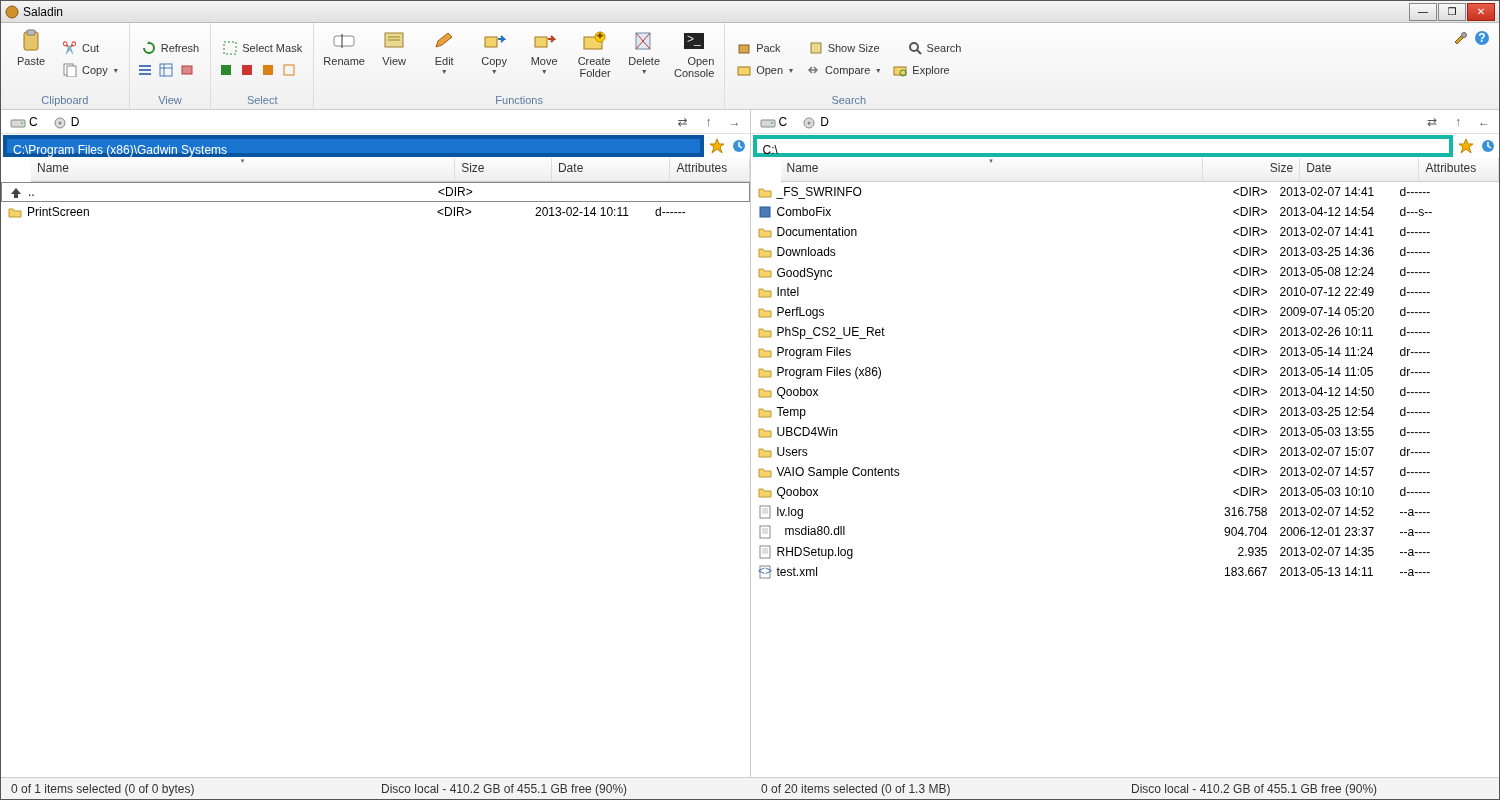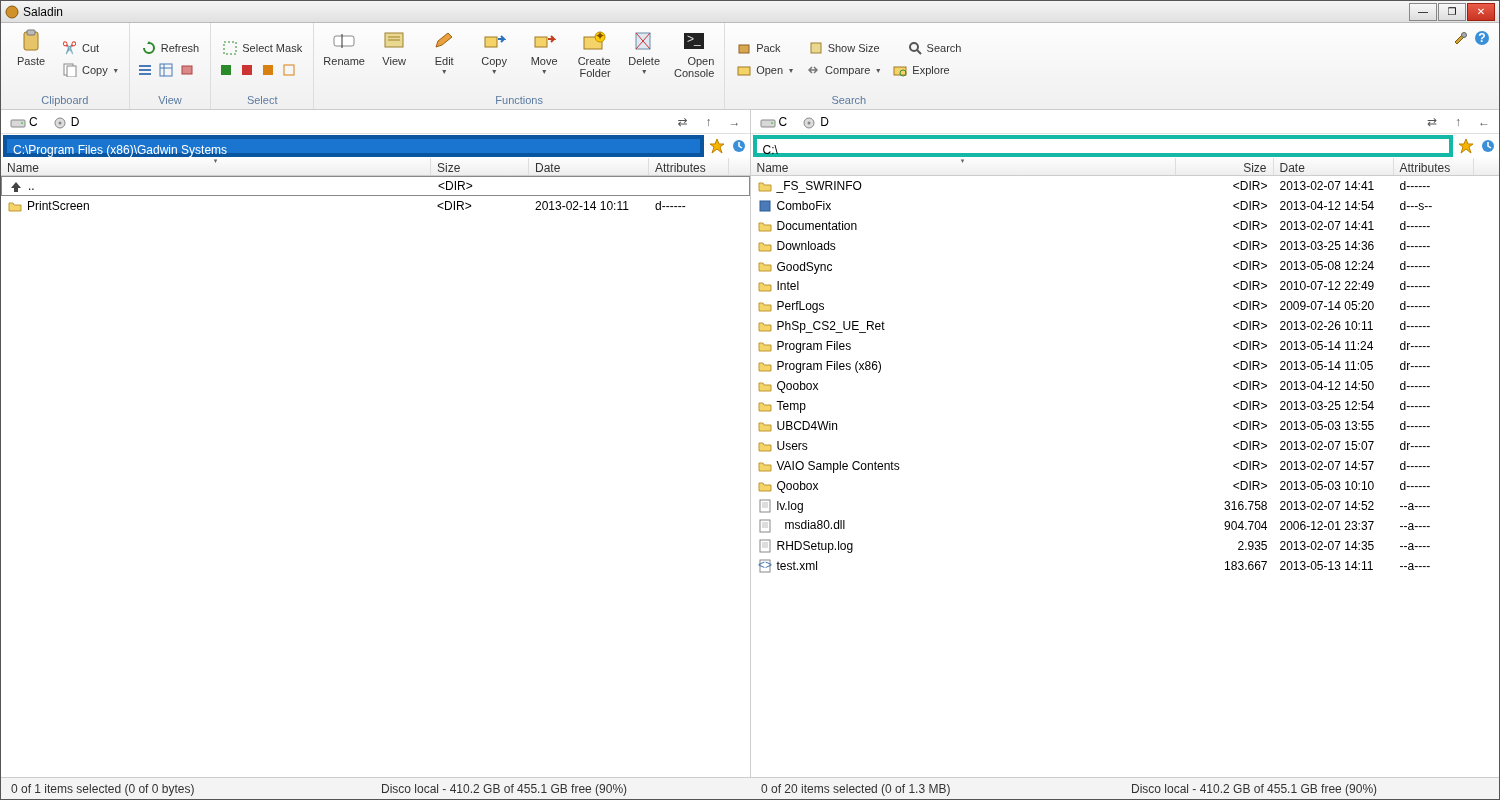--- a/index.html
+++ b/index.html
@@ -32,21 +32,21 @@
 .pane:last-child { border-right:none; }
 .drivebar { height:24px; display:flex; align-items:center; padding:0 6px; gap:8px; border-bottom:1px solid #e0e0e0; }
 .drive { display:flex; align-items:center; gap:3px; cursor:pointer; padding:1px 3px; }
 .drivebar .spacer { flex:1; }
 .navic { width:18px; height:18px; cursor:pointer; display:flex; align-items:center; justify-content:center; color:#555; }
 .pathbar { height:24px; display:flex; align-items:center; }
 .pathbar .path { flex:1; height:22px; line-height:22px; padding:0 6px; border:4px solid #14b8a6; margin:0 2px; }
 .pathbar .path.active { background:#1a75d1; color:#fff; border-color:#0a55a0; }
 .pathbar .path.inactive { background:#fff; color:#000; }
 .pathbar .pib { width:20px; height:20px; cursor:pointer; display:flex; align-items:center; justify-content:center; margin:0 1px; }
-.hdr { display:flex; background:linear-gradient(to bottom,#fdfdfd,#eee); border-bottom:1px solid #ccc; height:18px; }
+.hdr { display:flex; background:linear-gradient(to bottom,#fdfdfd,#eee); border-bottom:1px solid #ccc; height:24px;margin-left:30px; }
 .hdr .col { padding:3px 6px; border-right:1px solid #ddd; color:#333; position:relative; }
 .hdr .col .sort { position:absolute; left:50%; top:-1px; transform:translateX(-50%); font-size:7px; color:#666; }
 .filelist { flex:1; overflow:auto; background:#fff; }
 .row { display:flex; height:20px; align-items:center; }
 .row.selbox { border:1px solid #888; margin:0; }
 .row .c { padding:0 6px; white-space:nowrap; overflow:hidden; }
 .row .ic { width:16px; height:16px; margin-right:4px; flex-shrink:0; display:inline-flex; align-items:center; justify-content:center; }
 .status { height:22px; background:#f4f4f4; border-top:1px solid #ccc; display:flex; align-items:center; }
 .status .cell { padding:0 10px; color:#333; }
 

